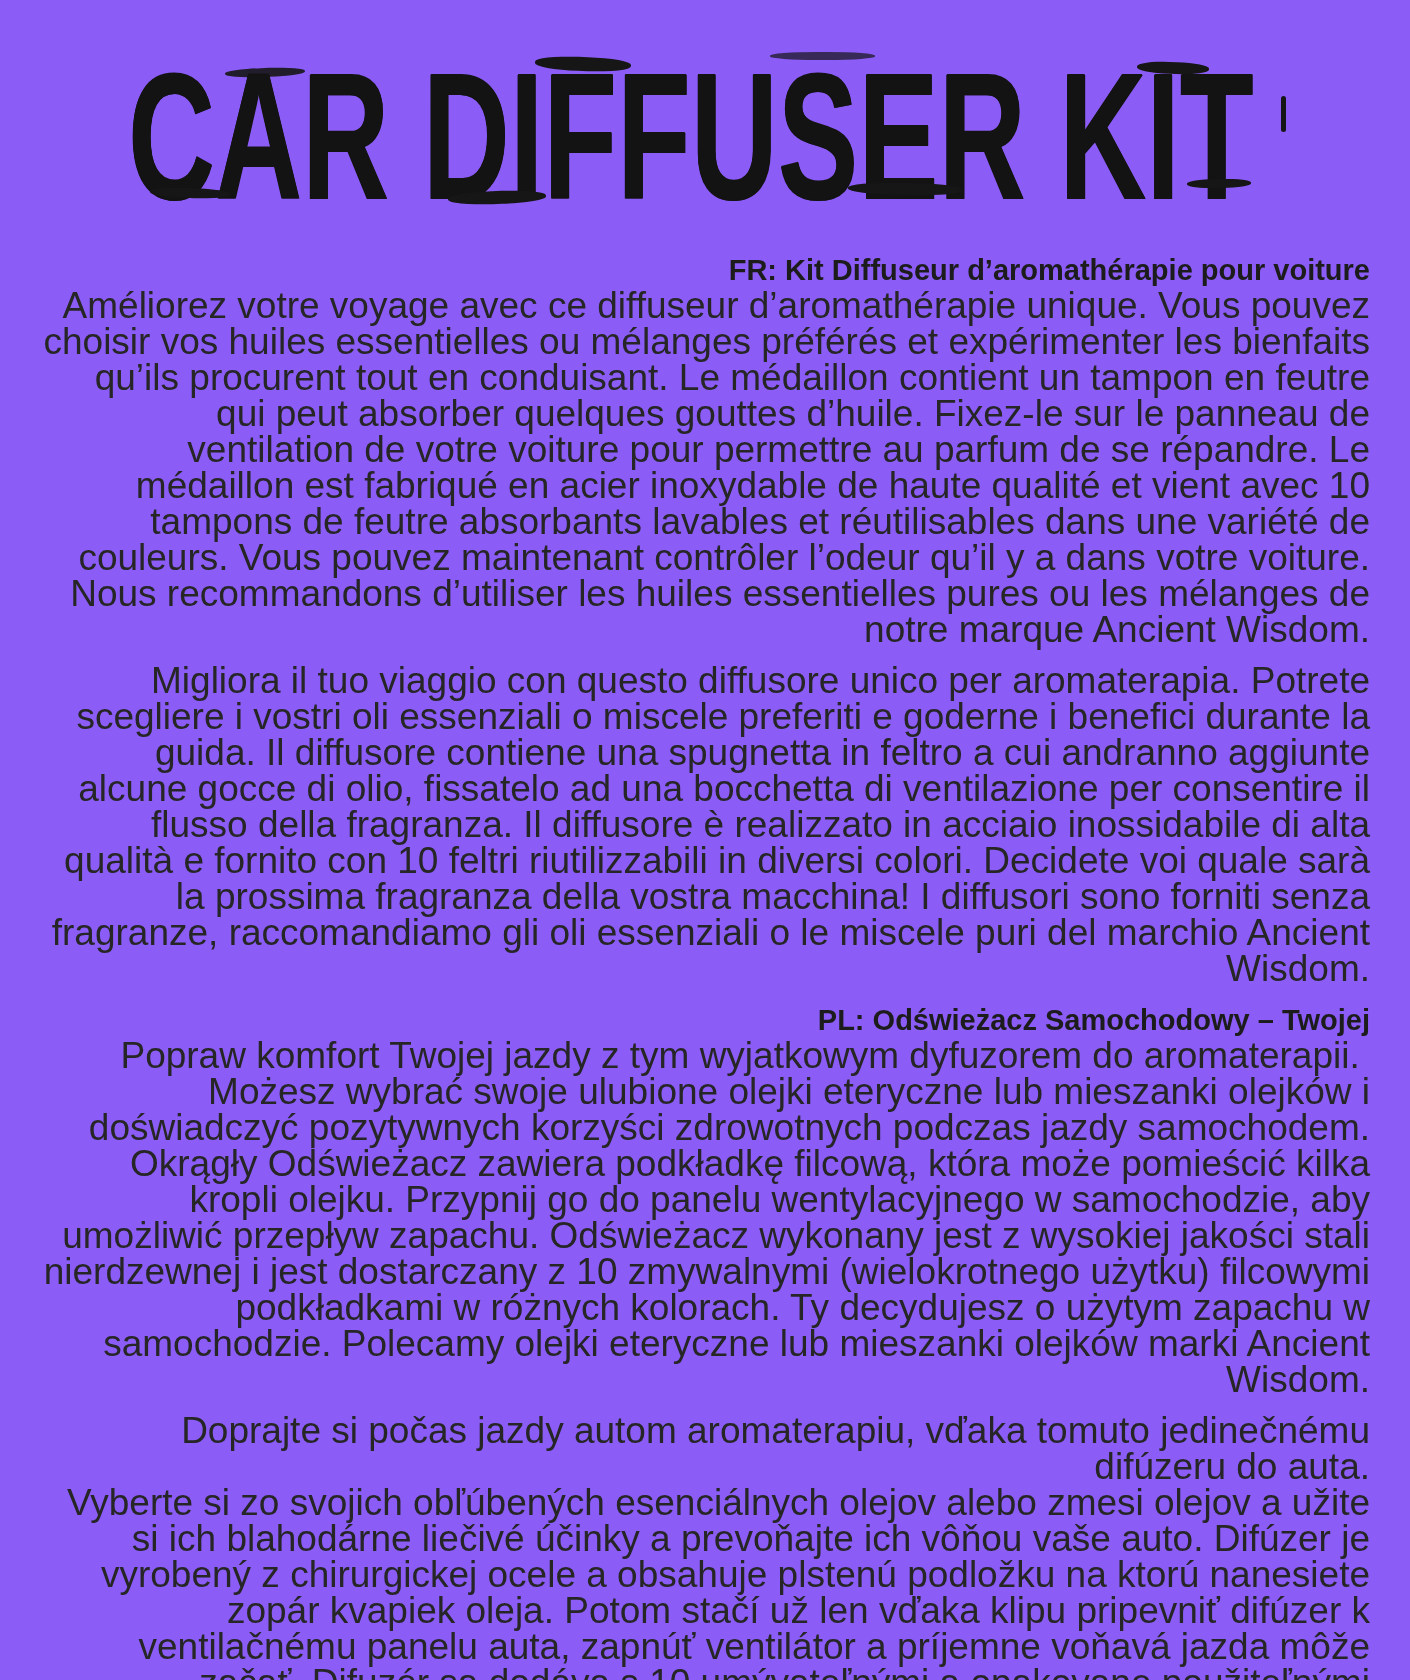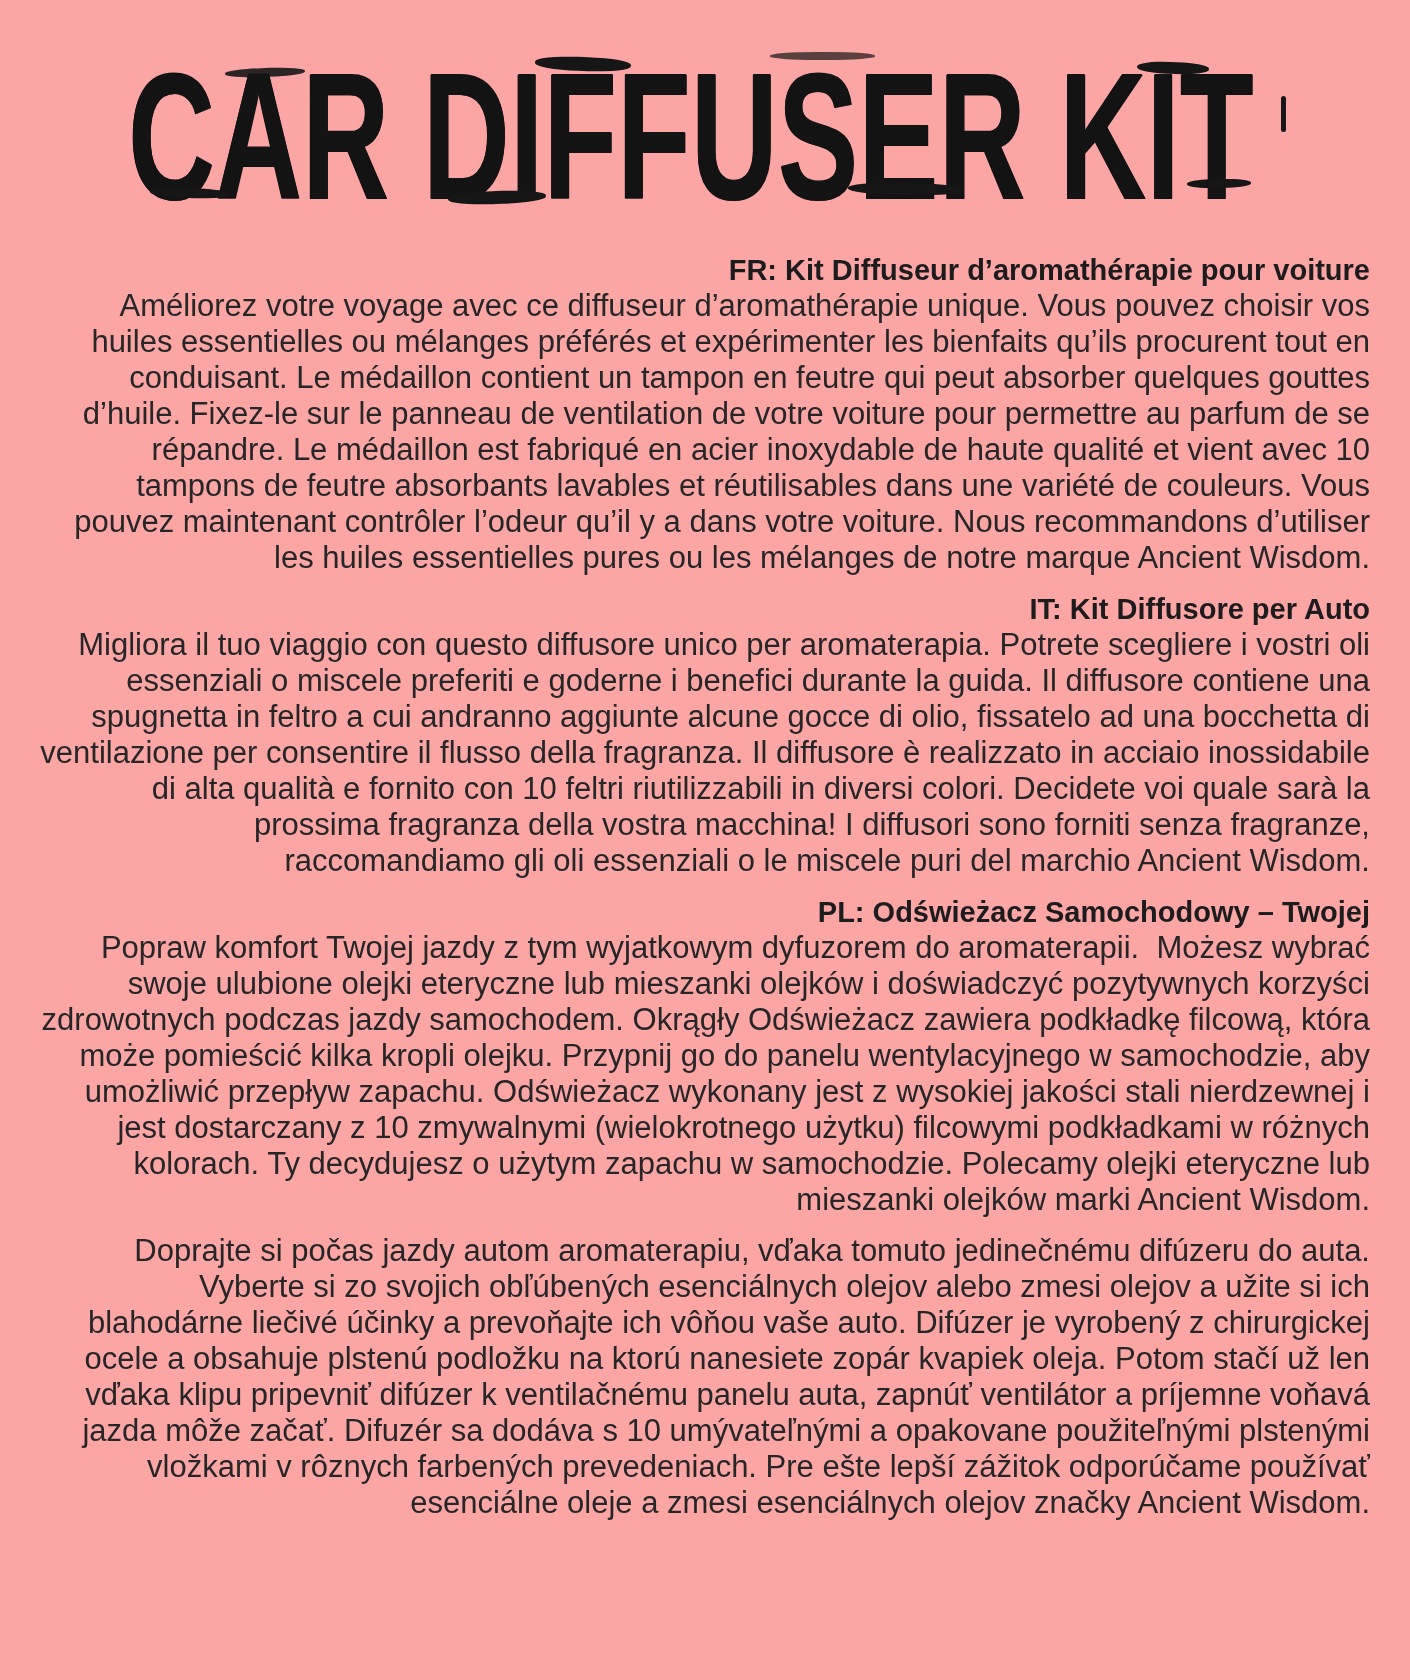--- a/index.html
+++ b/index.html
@@ -9,21 +9,21 @@
     width: 1410px;
     height: 1680px;
     overflow: hidden;
     font-family: "Liberation Sans", sans-serif;
     -webkit-font-smoothing: antialiased;
   }
   .page {
     position: relative;
     width: 1410px;
     height: 1680px;
-    background: #fca5a5;
+    background: #8b5cf6;
     color: #222222;
   }
   
   .title-wrap {
     position: relative;
     height: 238px;
     width: 100%;
     overflow: visible;
   }
   .big-title {
@@ -74,21 +74,21 @@
   .lang-section + .lang-section { margin-top: 15px; }
   .lang-heading {
     margin: 0;
     font-size: 29px;
     line-height: 36px;
     font-weight: 700;
     color: #1c1c1c;
   }
   .lang-body {
     margin: 0;
-    font-size: 31px;
+    font-size: 37px;
     line-height: 36px;
     font-weight: 400;
     color: #262626;
     white-space: pre-line;
   }
 </style>
 </head>
 <body>
 
 <div class="page">
@@ -107,21 +107,20 @@
   </header>
 
   <main class="content">
 
     <section class="lang-section">
       <h2 class="lang-heading">FR: Kit Diffuseur d’aromathérapie pour voiture</h2>
       <p class="lang-body">Améliorez votre voyage avec ce diffuseur d’aromathérapie unique. Vous pouvez choisir vos huiles essentielles ou mélanges préférés et expérimenter les bienfaits qu’ils procurent tout en conduisant. Le médaillon contient un tampon en feutre qui peut absorber quelques gouttes d’huile. Fixez-le sur le panneau de ventilation de votre voiture pour permettre au parfum de se répandre. Le médaillon est fabriqué en acier inoxydable de haute qualité et vient avec 10 tampons de feutre absorbants lavables et réutilisables dans une variété de couleurs. Vous pouvez maintenant contrôler l’odeur qu’il y a dans votre voiture. Nous recommandons d’utiliser les huiles essentielles pures ou les mélanges de notre marque Ancient Wisdom.</p>
     </section>
 
     <section class="lang-section">
-      <h2 class="lang-heading">IT: Kit Diffusore per Auto</h2>
       <p class="lang-body">Migliora il tuo viaggio con questo diffusore unico per aromaterapia. Potrete scegliere i vostri oli essenziali o miscele preferiti e goderne i benefici durante la guida. Il diffusore contiene una spugnetta in feltro a cui andranno aggiunte alcune gocce di olio, fissatelo ad una bocchetta di ventilazione per consentire il flusso della fragranza. Il diffusore è realizzato in acciaio inossidabile di alta qualità e fornito con 10 feltri riutilizzabili in diversi colori. Decidete voi quale sarà la prossima fragranza della vostra macchina! I diffusori sono forniti senza fragranze, raccomandiamo gli oli essenziali o le miscele puri del marchio Ancient Wisdom.</p>
     </section>
 
     <section class="lang-section">
       <h2 class="lang-heading">PL: Odświeżacz Samochodowy – Twojej</h2>
       <p class="lang-body">Popraw komfort Twojej jazdy z tym wyjatkowym dyfuzorem do aromaterapii.&nbsp; Możesz wybrać swoje ulubione olejki eteryczne lub mieszanki olejków i doświadczyć pozytywnych korzyści zdrowotnych podczas jazdy samochodem. Okrągły Odświeżacz zawiera podkładkę filcową, która może pomieścić kilka kropli olejku. Przypnij go do panelu wentylacyjnego w samochodzie, aby umożliwić przepływ zapachu. Odświeżacz wykonany jest z wysokiej jakości stali nierdzewnej i jest dostarczany z 10 zmywalnymi (wielokrotnego użytku) filcowymi podkładkami w różnych kolorach. Ty decydujesz o użytym zapachu w samochodzie. Polecamy olejki eteryczne lub mieszanki olejków marki Ancient Wisdom.</p>
     </section>
 
     <section class="lang-section">
       <p class="lang-body">Doprajte si počas jazdy autom aromaterapiu, vďaka tomuto jedinečnému difúzeru do auta.

